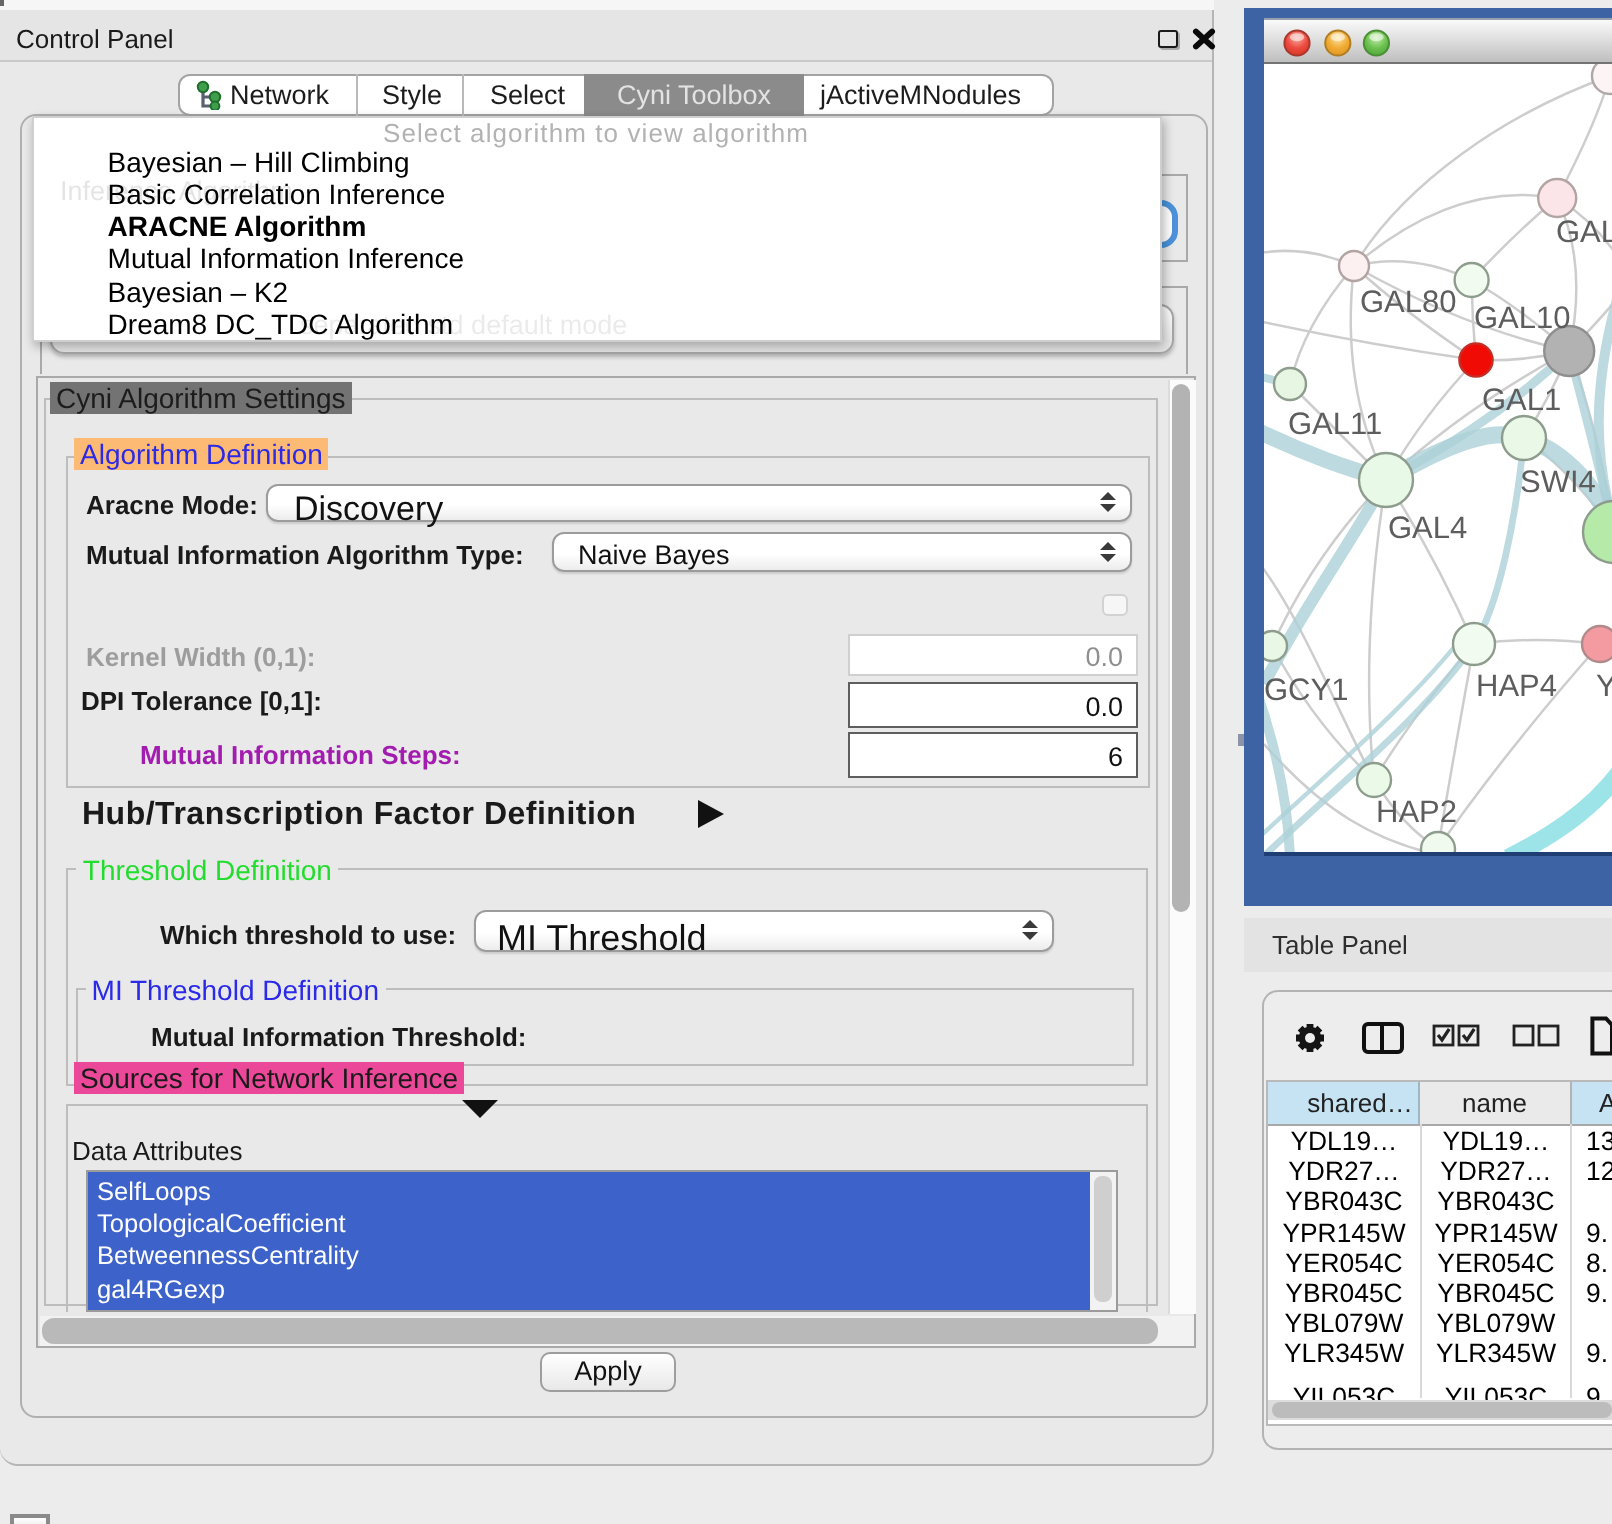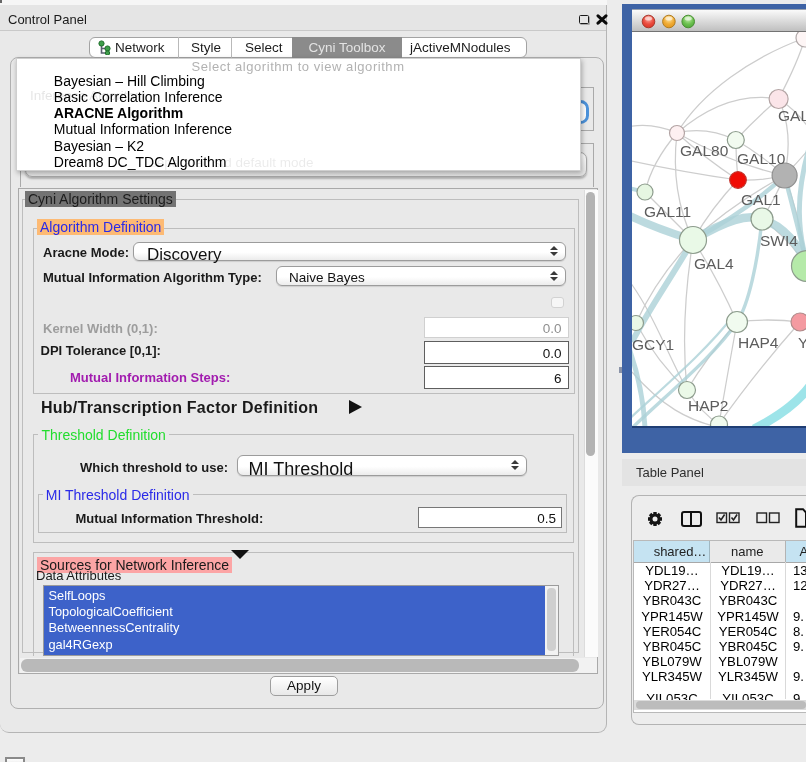--- a/index.html
+++ b/index.html
@@ -84,24 +84,23 @@
   <div class="abs" style="left:33px;top:434px;width:541px;height:109px;border:1px solid #bdbdbd;"></div>
   <div class="abs" style="left:38.4px;top:427px;background:#e9e9e9;padding:0 3px;font-size:14px;color:#22dd2e;">Threshold Definition</div>
 
   <div class="abs" style="left:80px;top:459.5px;font-size:13px;font-weight:bold;color:#1a1a1a;">Which threshold to use:</div>
   <div class="abs combo" style="left:237px;top:454.5px;width:290px;height:21px;"></div>
   <div class="abs" style="left:248.5px;top:458.5px;font-size:18px;color:#111;">MI Threshold</div>
 
   <div class="abs" style="left:37.5px;top:494px;width:529.5px;height:39px;border:1px solid #bdbdbd;"></div>
   <div class="abs" style="left:42.8px;top:487px;background:#e9e9e9;padding:0 3px;font-size:14px;color:#2a2ae8;">MI Threshold Definition</div>
   <div class="abs" style="left:47.5px;top:511px;font-size:13px;font-weight:bold;color:#1a1a1a;margin-left:28px;">Mutual Information Threshold:</div>
-  <div class="abs" style="left:418px;top:507px;width:144px;height:21px;border:1.3px solid #777;background:#fff;font-size:13.5px;color:#111;text-align:right;padding:3px 5px 0 0;">0.5</div>
 
   <div class="abs" style="left:33px;top:552px;width:541px;height:104px;border:1px solid #bdbdbd;border-bottom:none;"></div>
-  <div class="abs" style="left:37px;top:557px;background:#fca5a5;padding:0 3px;font-size:14px;color:#1a1a1a;text-align:center;">Sources for Network Inference</div>
+  <div class="abs" style="left:37px;top:531px;background:#ec4899;padding:0 3px;font-size:14px;color:#1a1a1a;text-align:center;">Sources for Network Inference</div>
   <div class="abs" style="left:231px;top:549.5px;width:0;height:0;border-top:9px solid #111;border-left:9px solid transparent;border-right:9px solid transparent;"></div>
   <div class="abs" style="left:36px;top:568px;font-size:13px;font-weight:normal;color:#1a1a1a;">Data Attributes</div>
 
   <div class="abs" style="left:43px;top:585px;width:516px;height:71px;border:1px solid #9b9b9b;background:#fff;"></div>
   <div class="abs" style="left:44px;top:586px;width:501px;height:68.5px;background:#3d62c9;"></div>
   <div class="abs" style="left:48.5px;top:588px;font-size:12.8px;color:#fff;line-height:16.2px;">SelfLoops<br>TopologicalCoefficient<br>BetweennessCentrality<br>gal4RGexp</div>
   <div class="abs" style="left:545px;top:586px;width:13px;height:68.5px;background:#f2f2f2;"></div>
   <div class="abs" style="left:547px;top:587.5px;width:9px;height:63px;background:#cfcfcf;border-radius:4px;"></div>
 
   <div class="abs" style="left:583.5px;top:189.5px;width:14px;height:467px;background:#fbfbfb;border-left:1px solid #dcdcdc;"></div>

